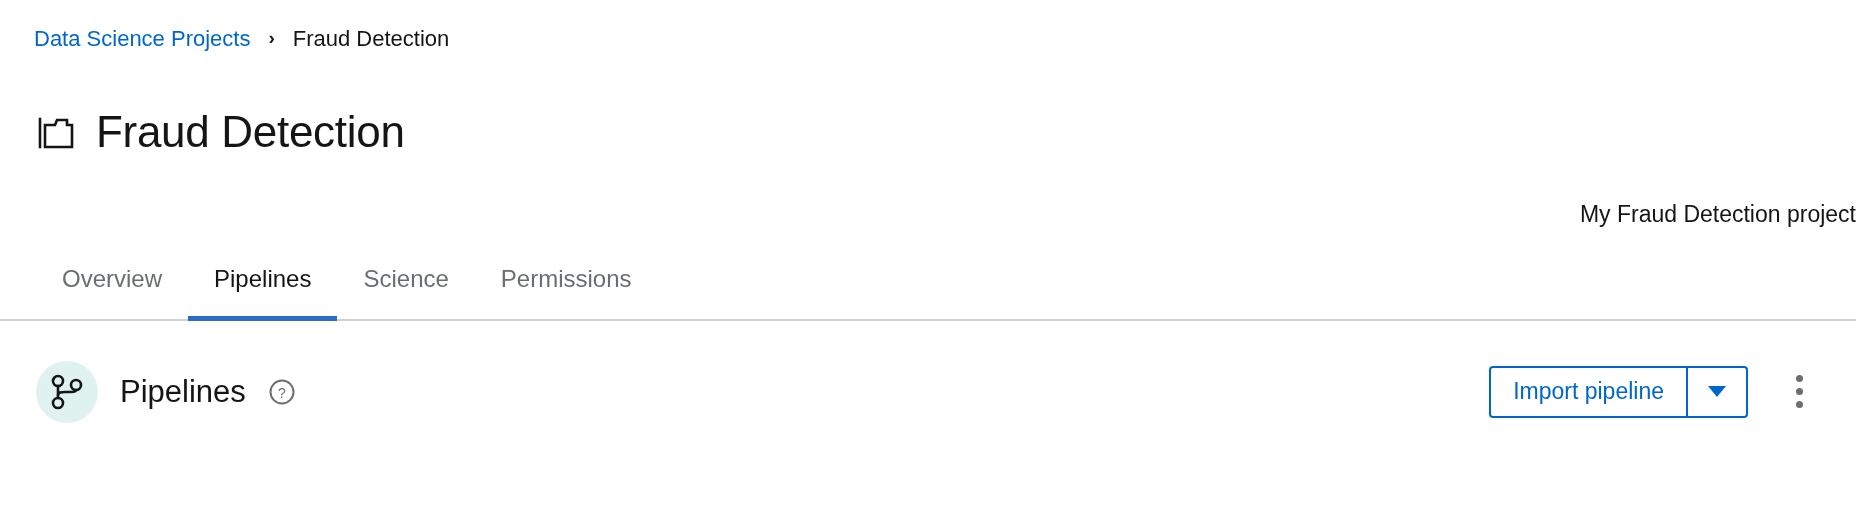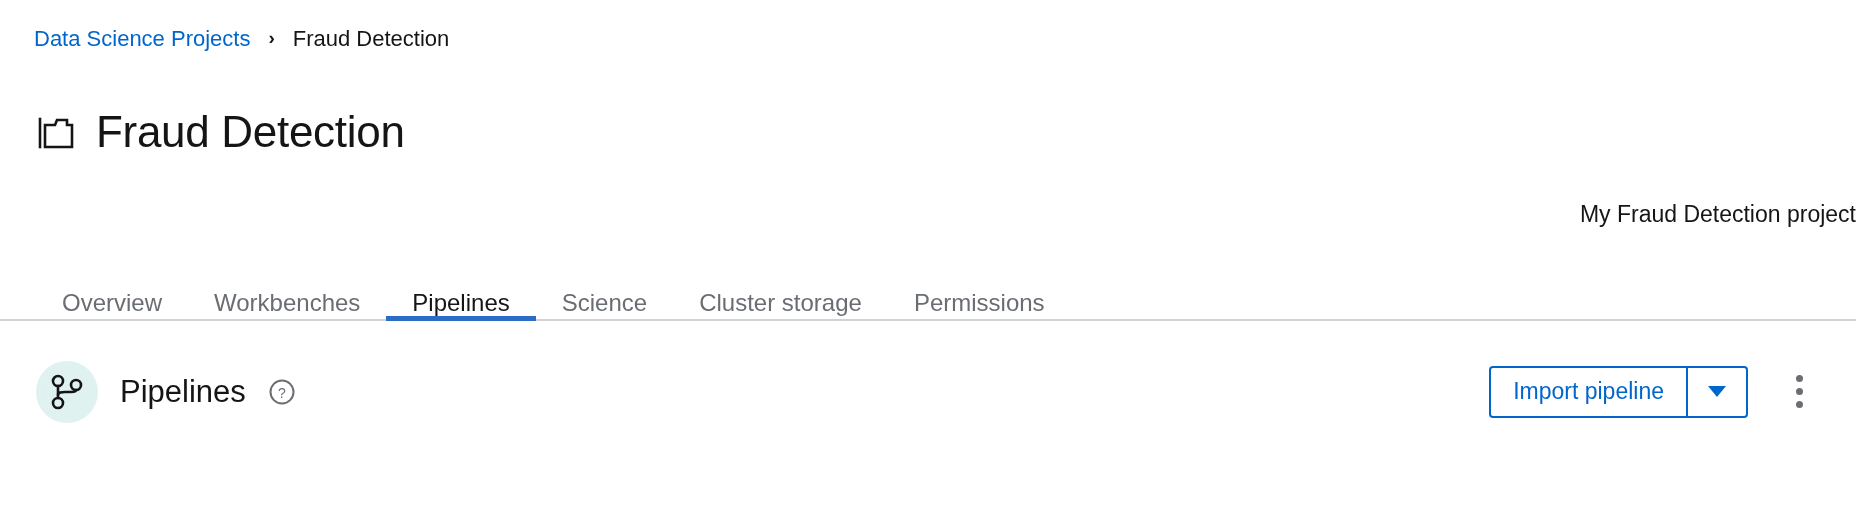--- a/index.html
+++ b/index.html
@@ -81,21 +81,21 @@
     height: 56px;
     border-bottom: 2px solid #d2d2d2;
     display: flex;
     align-items: flex-end;
     padding-left: 36px;
   }
   .tab {
     position: relative;
     font-size: 24px;
     color: #6a6e73;
-    padding: 0 26px 4px 26px;
+    padding: 0 26px 28px 26px;
     cursor: pointer;
     white-space: nowrap;
     line-height: 1;
     background: none;
     border: none;
     font-family: inherit;
     text-align: right;
   }
   .tab.active {
     color: #151515;
@@ -224,24 +224,22 @@
       <path d="M4 4 L4 32" stroke="#151515" stroke-width="2.6" stroke-linecap="square"></path>
       <path d="M9 32 L9 10 L19 10 L21 5 L31 5 L31 10 L36 10 L36 32 Z" stroke="#151515" stroke-width="2.6" fill="none" stroke-linejoin="miter"></path>
     </svg>
   </span>
   <h1 class="page-title">Fraud Detection</h1>
 </div>
 <div class="page-subtitle">My Fraud Detection project</div>
 
 <div class="tabs">
   <button class="tab">Overview</button>
-  <button class="tab">Workbenches</button>
   <button class="tab active">Pipelines</button>
   <button class="tab">Science</button>
-  <button class="tab">Cluster storage</button>
   <button class="tab">Permissions</button>
 </div>
 
 <div class="section-header">
 
   <div class="section-left">
     <span class="pipe-badge">
       <svg width="34" height="36" viewBox="0 0 34 36" fill="none" xmlns="http://www.w3.org/2000/svg">
         <circle cx="8" cy="7" r="5" stroke="#151515" stroke-width="2.6" fill="#dff2f0"></circle>
         <circle cx="8" cy="29" r="5" stroke="#151515" stroke-width="2.6" fill="#dff2f0"></circle>

